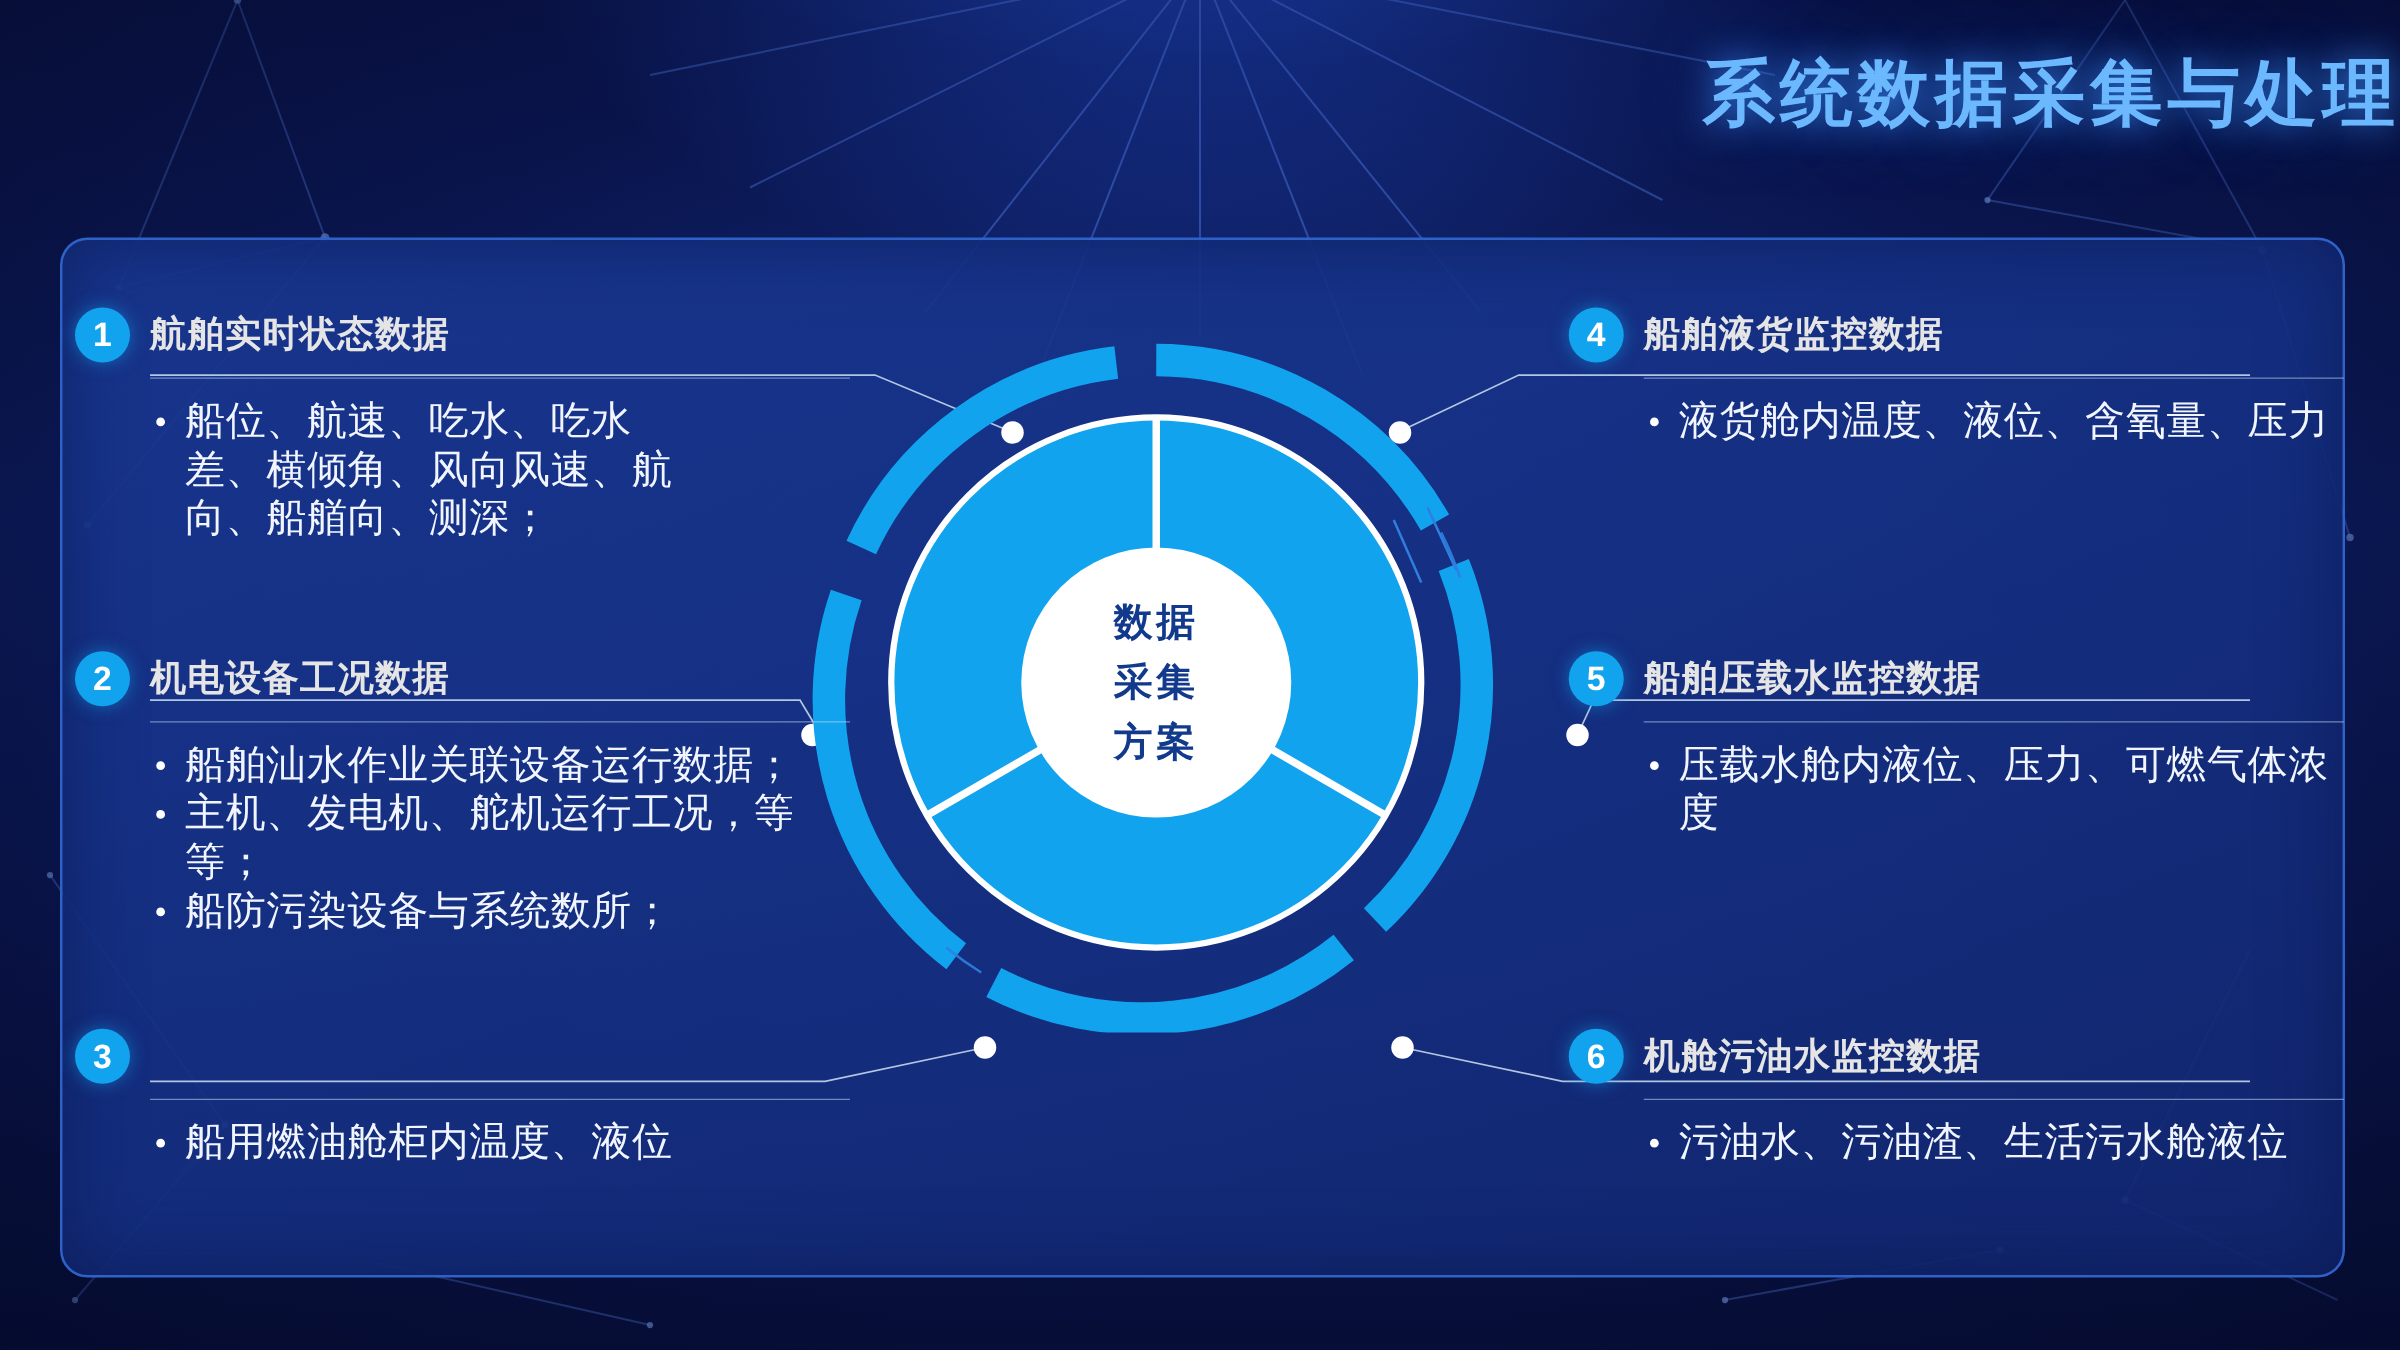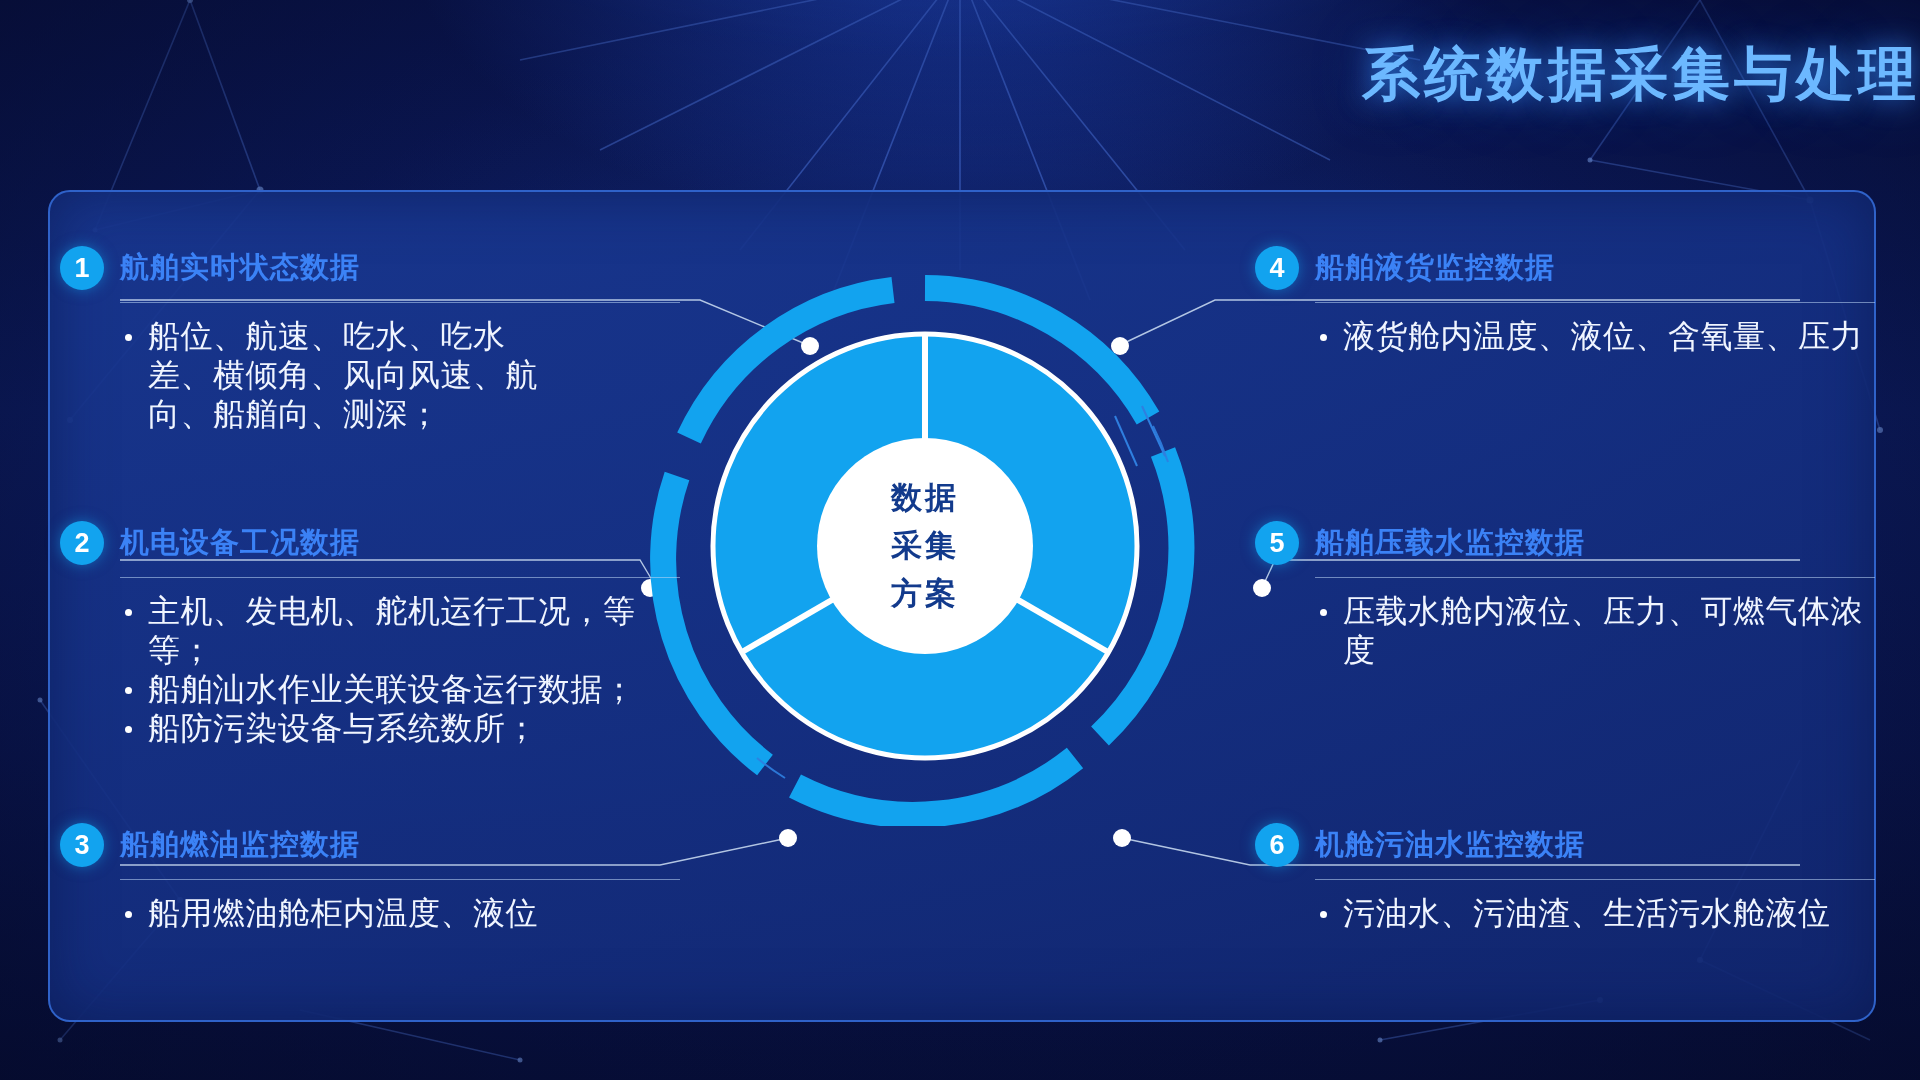--- a/index.html
+++ b/index.html
@@ -41,21 +41,21 @@
   .block{position:absolute;width:620px;}
 
   .blk-head{display:flex;align-items:center;gap:16px;height:46px;}
   .num{
     width:44px;height:44px;border-radius:50%;flex:0 0 44px;
     background:#12a3ef;color:#fff;font-size:27px;font-weight:bold;
     display:flex;align-items:center;justify-content:center;
     box-shadow:0 0 14px rgba(18,163,239,.5);
   }
   .blk-title{
-    font-size:29px;font-weight:bold;color:#3b82f6;letter-spacing:1px;white-space:nowrap;
+    font-size:29px;font-weight:bold;color:#e5e5e5;letter-spacing:1px;white-space:nowrap;
   }
   .rule{height:1px;background:rgba(190,215,245,.55);margin:11px 0 0 60px;}
 
   ul.items{list-style:none;margin:14px 0 0 62px;padding:0;}
   ul.items li{
     position:relative;padding-left:26px;
     font-size:32px;line-height:39px;color:#f0f5ff;letter-spacing:.5px;
   }
   ul.items li::before{
     content:"";position:absolute;left:3px;top:17px;
@@ -204,30 +204,29 @@
   </ul>
 </div>
 
 <div class="block col-left" style="top:520px">
   <div class="blk-head">
     <div class="num">2</div>
     <div class="blk-title">机电设备工况数据</div>
   </div>
   <div class="rule"></div>
   <ul class="items">
+    <li>船舶汕水作业关联设备运行数据；</li>
     <li>主机、发电机、舵机运行工况，等等；</li>
-    <li>船舶汕水作业关联设备运行数据；</li>
     <li>船防污染设备与系统数所；</li>
   </ul>
 </div>
 
 <div class="block col-left" style="top:822px">
   <div class="blk-head">
     <div class="num">3</div>
-    <div class="blk-title">船舶燃油监控数据</div>
   </div>
   <div class="rule"></div>
   <ul class="items">
     <li>船用燃油舱柜内温度、液位</li>
   </ul>
 </div>
 
 <div class="block col-right" style="top:245px">
   <div class="blk-head">
     <div class="num">4</div>

